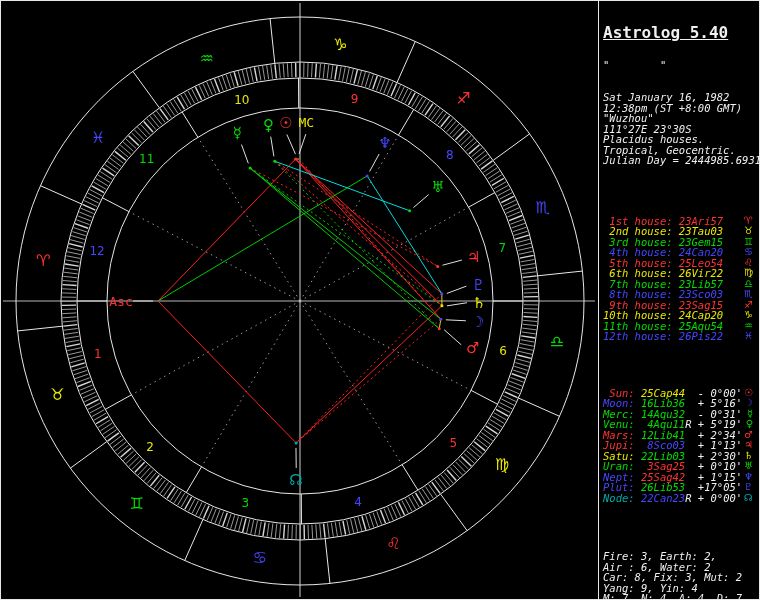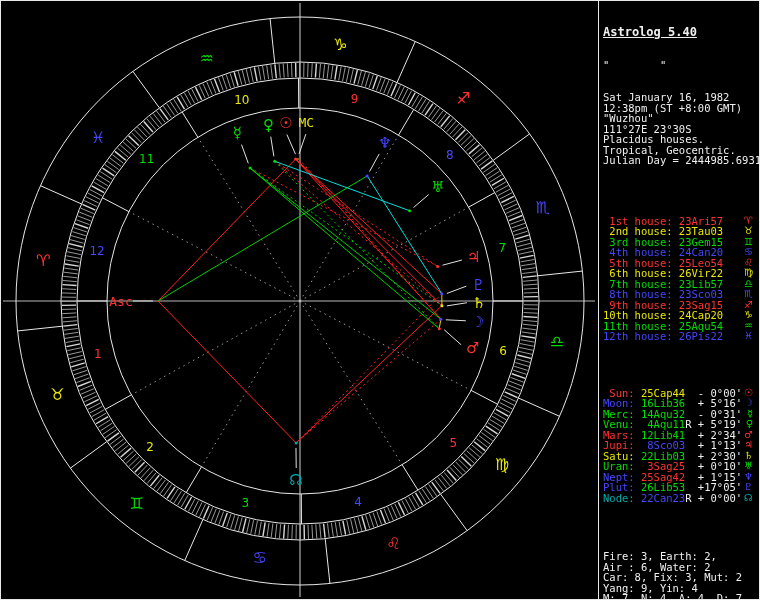--- a/index.html
+++ b/index.html
@@ -10,23 +10,23 @@
   }
   .chart-area{
     position:absolute;left:0;top:0;width:597px;height:598px;
     border-right:1px solid #e8e8e8;background:#000;
   }
   .sidebar{
     position:absolute;left:598px;top:0;width:160px;height:598px;
     background:#000;padding:4px 0 0 4px;box-sizing:border-box;
     font-size:10.5px;line-height:10.5px;white-space:pre;color:#f0f0f0;
   }
-  .sb-title{font-size:12px;line-height:13px;font-weight:bold;text-decoration:underline;}
+  .sb-title{font-size:16px;line-height:13px;font-weight:bold;text-decoration:underline;}
   .sb-quote{line-height:11px;}
-  .row{position:relative;height:10.5px;}
+  .row{position:relative;height:10.5px;font-style:italic;}
   .row .glyph{position:absolute;right:6px;top:0;font-family:"DejaVu Sans",sans-serif;font-size:10px;}
   .gap8{height:8px;} .gap4{height:4px;} .gap6{height:6px;}
   svg text{user-select:none;}
 </style>
 </head>
 <body>
 
 <div class="screen">
   <div class="chart-area">
     <svg id="wheel-svg" width="596" height="598">

